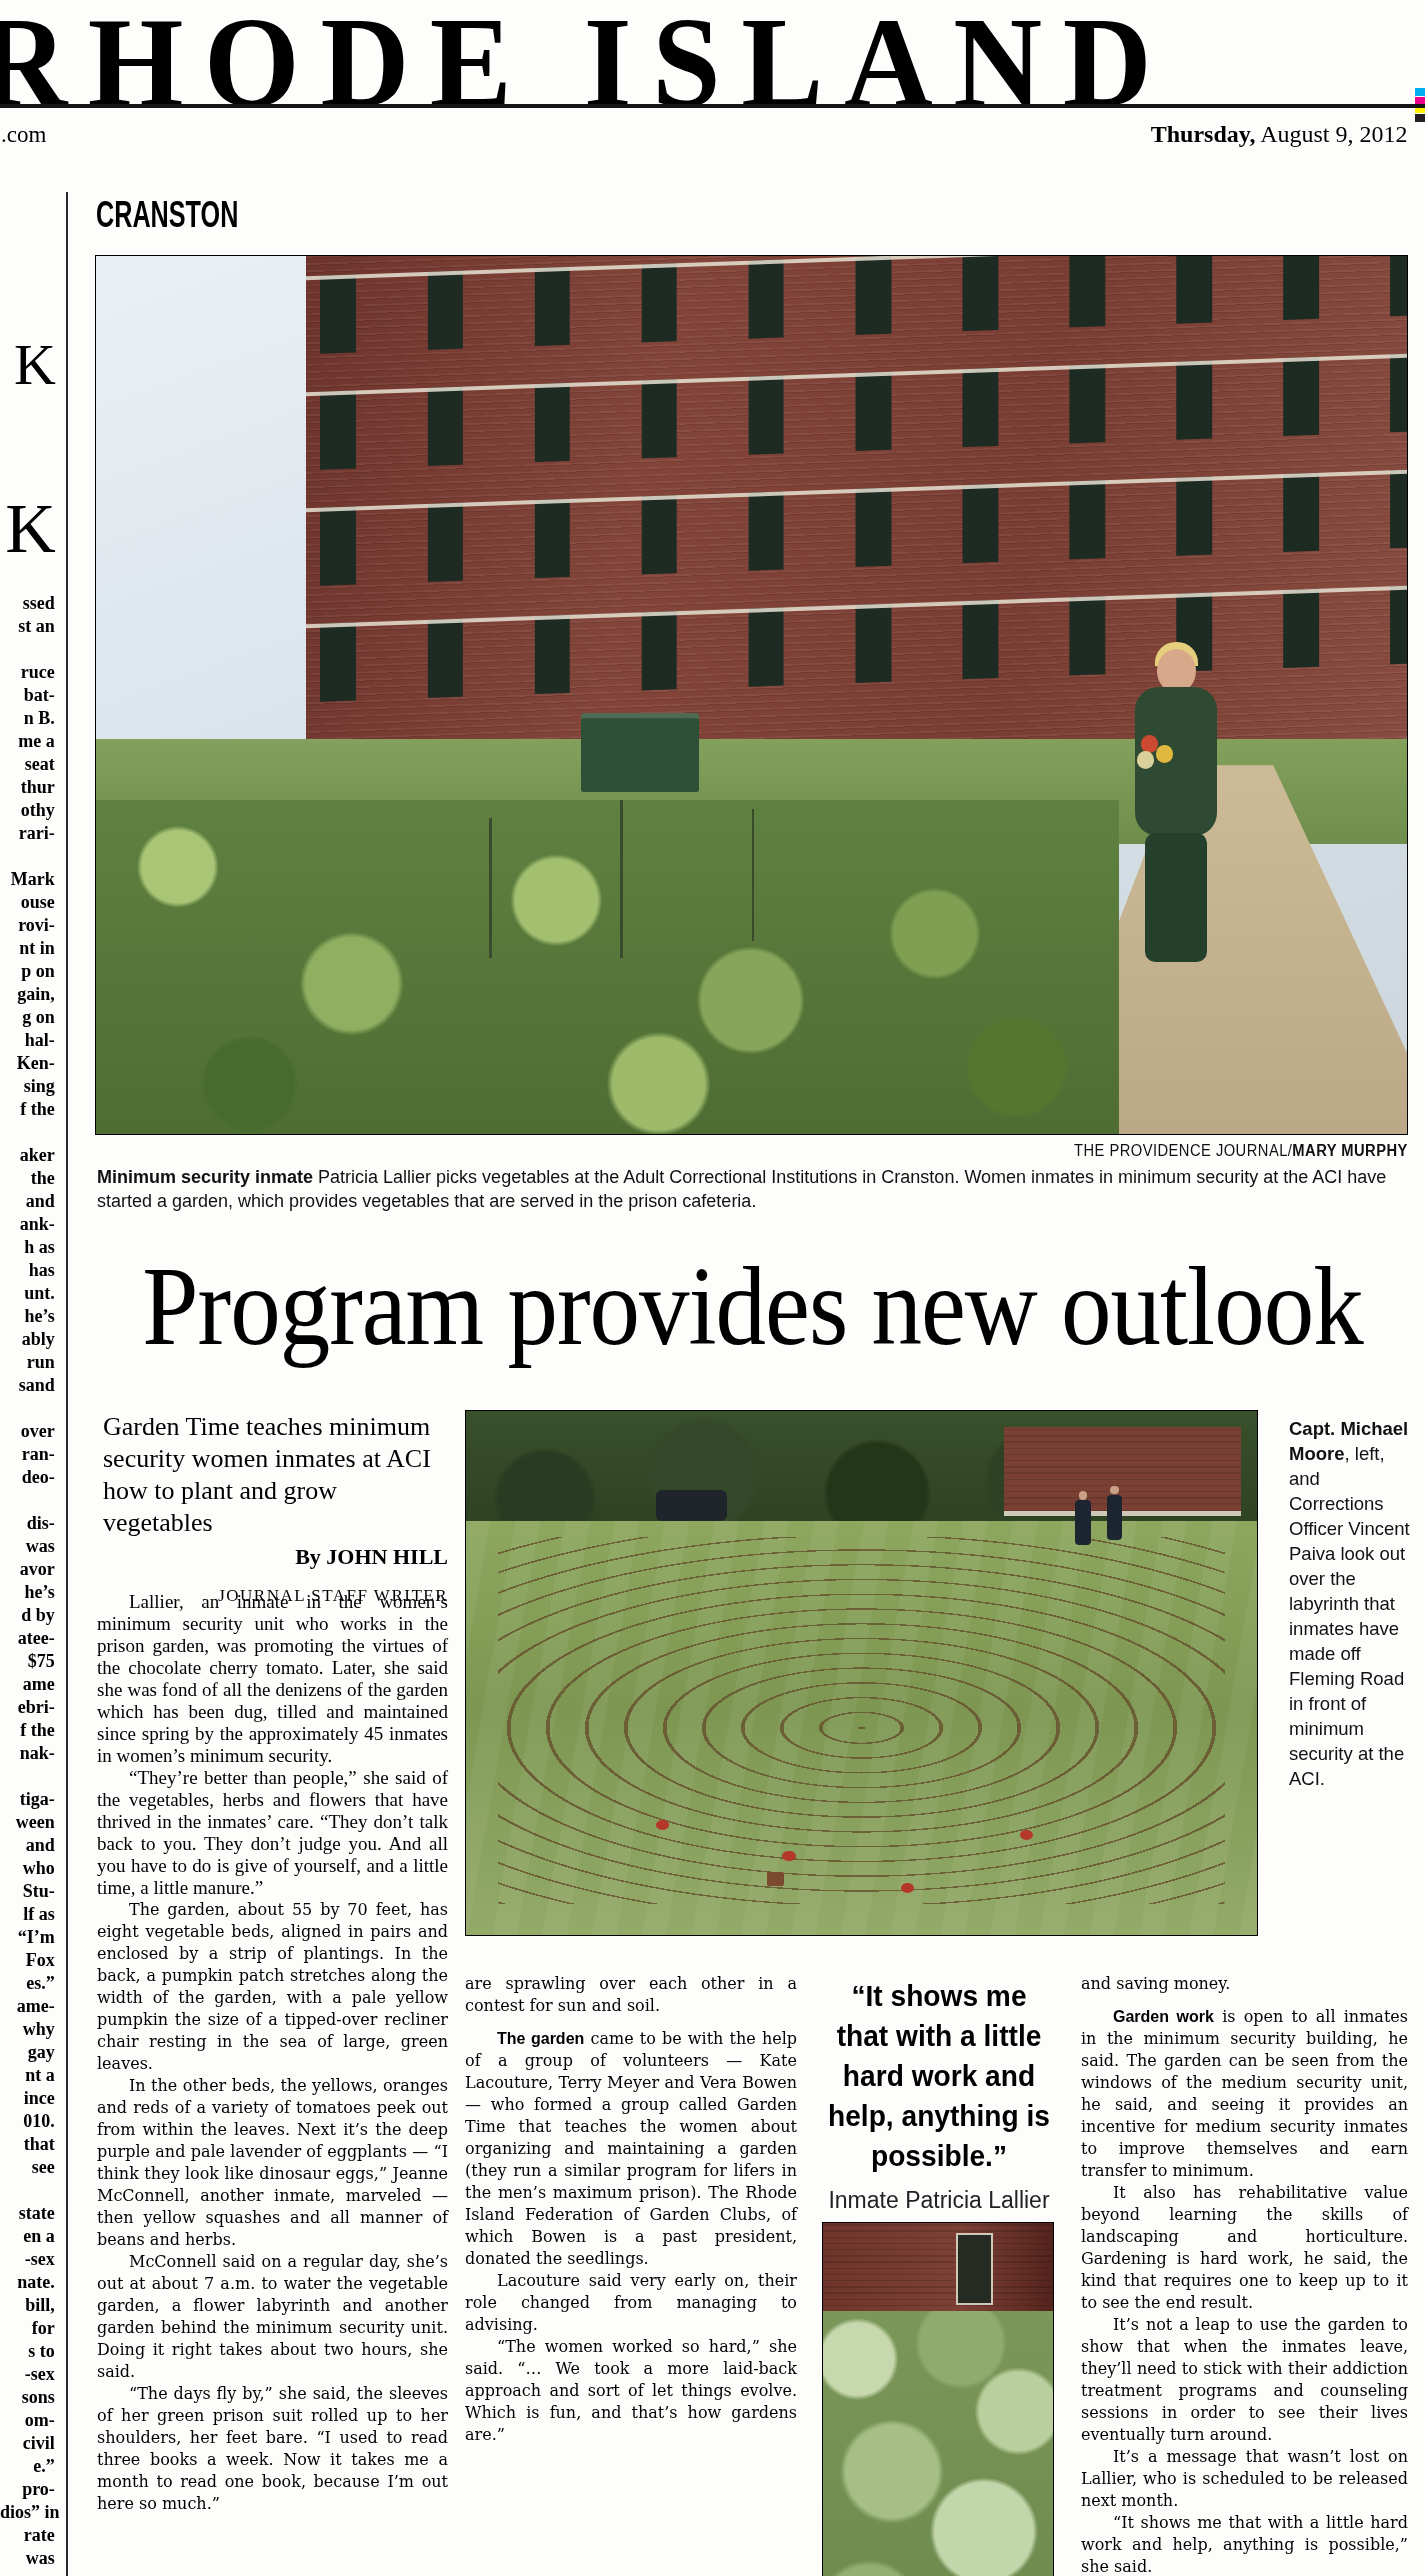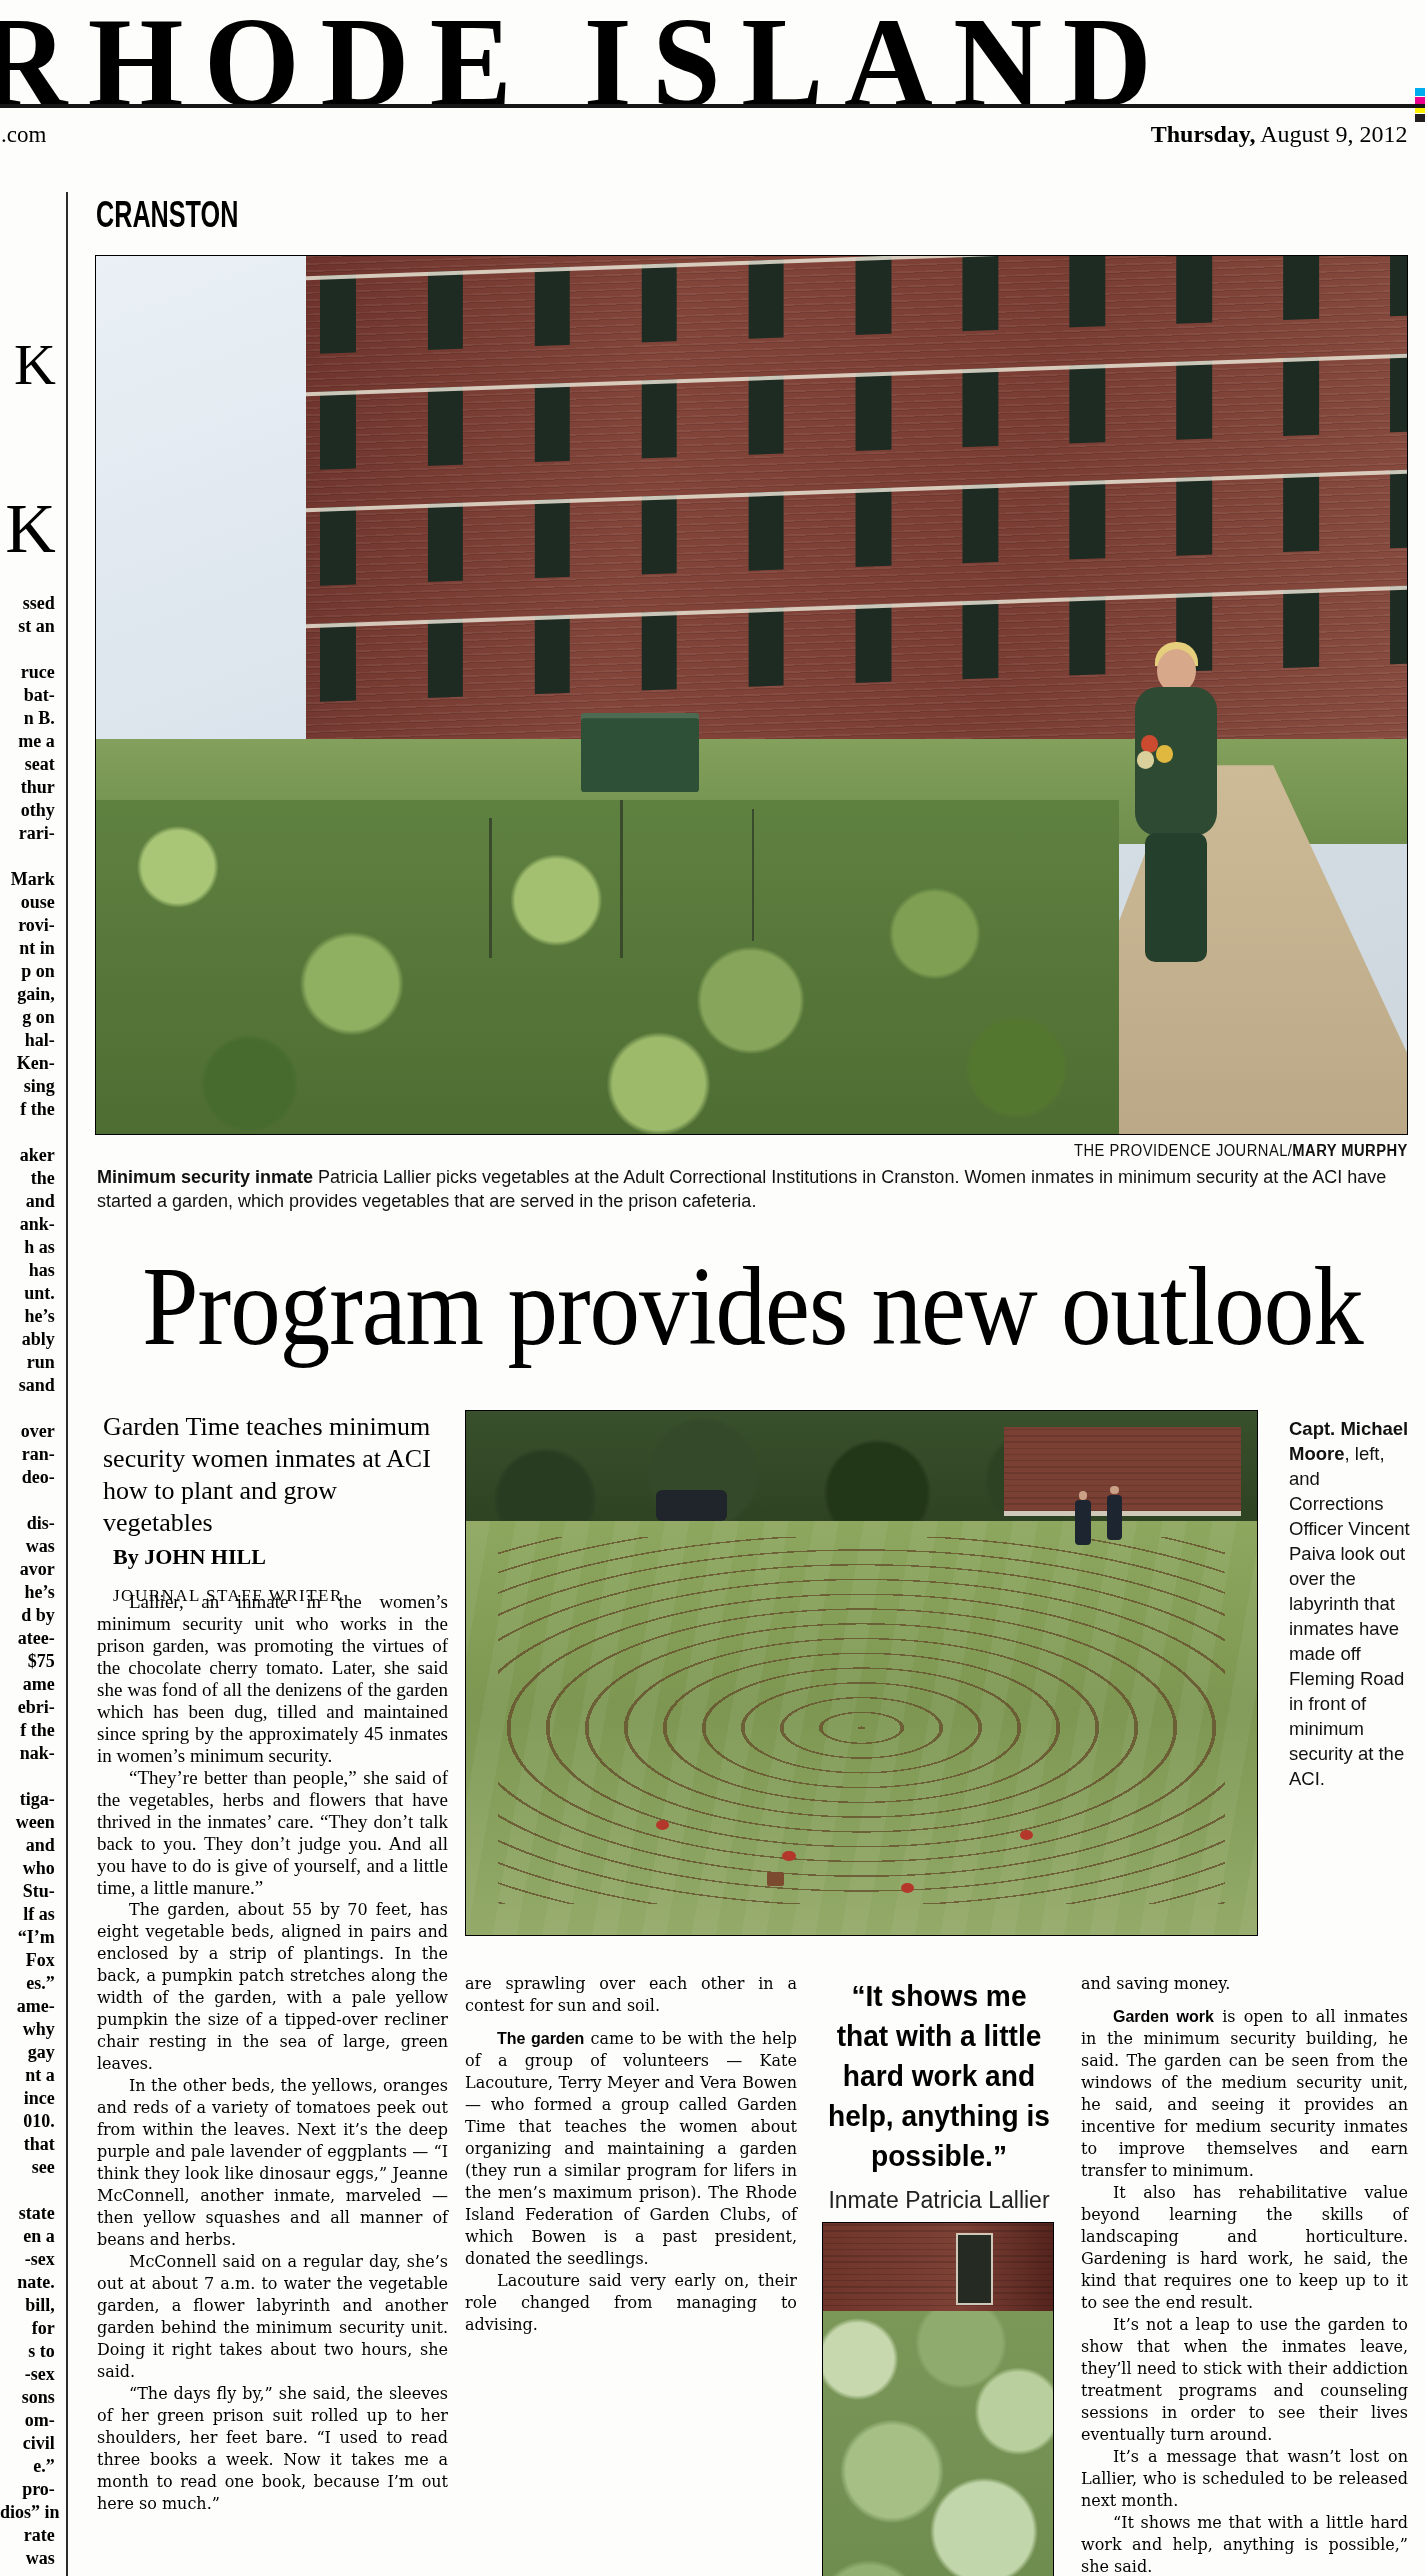--- a/index.html
+++ b/index.html
@@ -110,21 +110,21 @@
         letter-spacing:0.5px;transform:scaleX(0.92);transform-origin:right top;white-space:nowrap;color:#111;}
   .credit b{font-weight:bold;}
   .caption{font-family:"Liberation Sans",sans-serif;font-size:18px;line-height:24px;color:#111;}
   .caption b{font-weight:bold;}
   .cap-main{position:absolute;left:97px;top:1165px;width:1311px;text-align:left;}
   .cap-lab{position:absolute;left:1289px;top:1416px;width:121px;font-size:18.5px;line-height:25px;}
   
   .headline{position:absolute;left:97px;top:1241px;width:1311px;text-align:center;font-size:101px;
         white-space:nowrap;transform:scaleY(1.12);transform-origin:center top;font-weight:normal;letter-spacing:-1px;}
   .deck{position:absolute;left:103px;top:1411px;width:340px;font-size:26px;line-height:32px;}
-  .byline-block{position:absolute;left:113px;top:1544px;width:351px;text-align:left;}
+  .byline-block{position:absolute;left:97px;top:1544px;width:351px;text-align:right;}
   .byline{font-size:22px;font-weight:bold;}
   .byline-title{font-size:17px;letter-spacing:1.5px;margin-top:16px;}
   
   .col{position:absolute;text-align:justify;}
   .col1{left:97px;top:1591px;width:351px;}
   .col2{left:465px;top:1973px;width:332px;}
   .col4{left:1081px;top:1973px;width:327px;}
   p.para{margin:0;text-indent:32px;}
   p.para.noindent{text-indent:0;}
   p.para.space-above{margin-top:11px;}
@@ -319,20 +319,21 @@
       <p class="para face-times">“They’re better than people,” she said of the vegetables, herbs and flowers that have thrived in the inmates’ care. “They don’t talk back to you. They don’t judge you. And all you have to do is give of yourself, and a little time, a little manure.”</p>
       <p class="para face-book">The garden, about 55 by 70 feet, has eight vegetable beds, aligned in pairs and enclosed by a strip of plantings. In the back, a pumpkin patch stretches along the width of the garden, with a pale yellow pumpkin the size of a tipped-over recliner chair resting in the sea of large, green leaves.</p>
       <p class="para face-book">In the other beds, the yellows, oranges and reds of a variety of tomatoes peek out from within the leaves. Next it’s the deep purple and pale lavender of eggplants — “I think they look like dinosaur eggs,” Jeanne McConnell, another inmate, marveled — then yellow squashes and all manner of beans and herbs.</p>
       <p class="para face-book">McConnell said on a regular day, she’s out at about 7 a.m. to water the vegetable garden, a flower labyrinth and another garden behind the minimum security unit. Doing it right takes about two hours, she said.</p>
       <p class="para face-book">“The days fly by,” she said, the sleeves of her green prison suit rolled up to her shoulders, her feet bare. “I used to read three books a week. Now it takes me a month to read one book, because I’m out here so much.”</p>
     </div>
   <div class="col col2">
       <p class="para face-book noindent">are sprawling over each other in a contest for sun and soil.</p>
       <p class="para face-book space-above"><b class="lead-in">The garden</b> came to be with the help of a group of volunteers — Kate Lacouture, Terry Meyer and Vera Bowen — who formed a group called Garden Time that teaches the women about organizing and maintaining a garden (they run a similar program for lifers in the men’s maximum prison). The Rhode Island Federation of Garden Clubs, of which Bowen is a past president, donated the seedlings.</p>
       <p class="para face-book">Lacouture said very early on, their role changed from managing to advising.</p>
+      <p class="para face-book">“The women worked so hard,” she said. “… We took a more laid-back approach and sort of let things evolve. Which is fun, and that’s how gardens are.”</p>
     </div>
   <div class="col col4">
     <div>
         <p class="para face-book noindent">and saving money.</p>
         <p class="para face-book space-above"><b class="lead-in">Garden work</b> is open to all inmates in the minimum security building, he said. The garden can be seen from the windows of the medium security unit, he said, and seeing it provides an incentive for medium security inmates to improve themselves and earn transfer to minimum.</p>
         <p class="para face-book">It also has rehabilitative value beyond learning the skills of landscaping and horticulture. Gardening is hard work, he said, the kind that requires one to keep up to it to see the end result.</p>
         <p class="para face-book">It’s not a leap to use the garden to show that when the inmates leave, they’ll need to stick with their addiction treatment programs and counseling sessions in order to see their lives eventually turn around.</p>
         <p class="para face-book">It’s a message that wasn’t lost on Lallier, who is scheduled to be released next month.</p>
         <p class="para face-book">“It shows me that with a little hard work and help, anything is possible,” she said.</p>
       </div>

